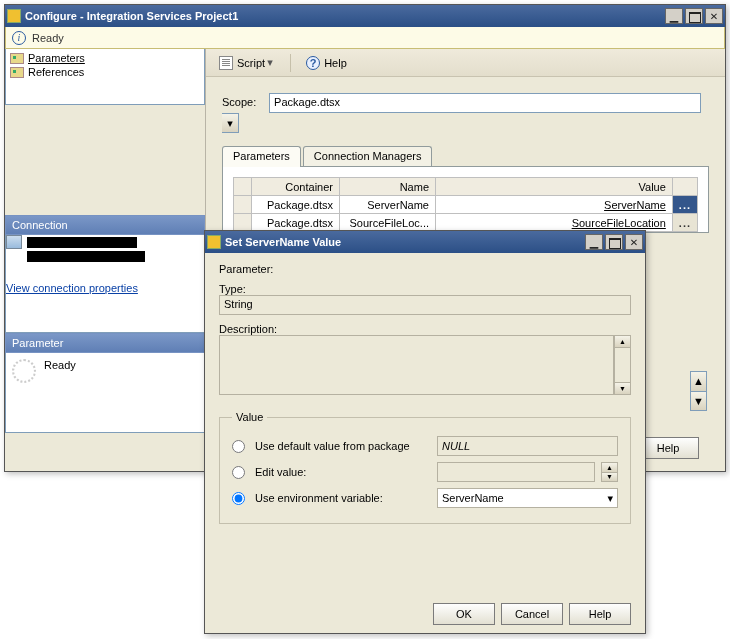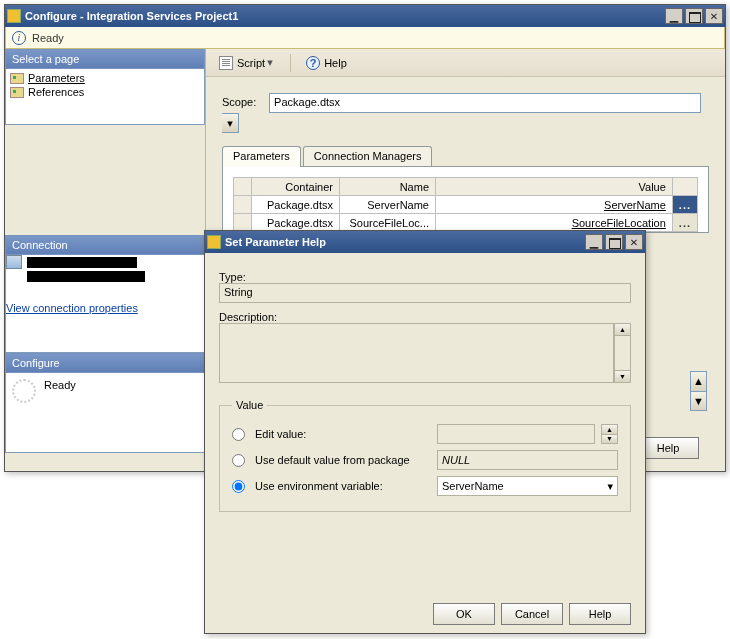--- a/index.html
+++ b/index.html
@@ -112,21 +112,20 @@
   </div>
 
   <div class="readybar">
     <span class="ricon">i</span>
     <span>Ready</span>
   </div>
 
   <div class="body1">
 
     <div class="sidepanel">
-      <div class="panehdr">Select a page</div>
       <div class="sidelist">
         <div class="sideitem sel">
           <span class="iicon"></span>
           <span>Parameters</span>
         </div>
         <div class="sideitem">
           <span class="iicon"></span>
           <span>References</span>
         </div>
       </div>
@@ -139,21 +138,21 @@
           <span class="conicon"></span>
           <span class="redact" style="width:110px"></span>
         </div>
         <div class="connrow" style="margin:2px 0 0 21px">
           <span class="redact" style="width:118px"></span>
         </div>
         <div style="height:20px"></div>
         <a class="link">View connection properties</a>
       </div>
 
-      <div class="panehdr">Configure</div>
+      <div class="panehdr">Parameter</div>
       <div class="prog">
         <span class="spinner"></span>
         <span>Ready</span>
       </div>
     </div>
 
     <div class="mainpanel">
       <div class="toolbar">
         <div class="tbtn">
           <span class="tbicon script"></span>
@@ -217,27 +216,28 @@
           <div class="btn">Help</div>
         </div>
       </div>
     </div>
   </div>
 </div>
 
 <div id="win2" class="window">
   <div class="titlebar">
     <span class="ticon"></span>
-    <span class="ttext">Set Parameter Help</span>
+    <span class="ttext">Set ServerName Value</span>
     <div class="winbtn min"></div>
     <div class="winbtn max"></div>
     <div class="winbtn close"></div>
   </div>
 
   <div class="dlgbody">
+    <div>Parameter:</div>
 
     <div style="height:8px"></div>
     <div>Type:</div>
     <div class="ro">String</div>
 
     <div style="height:8px"></div>
     <div>Description:</div>
     <div style="display:flex">
        <div class="desc"></div>
        <div class="smallud" style="height:60px">
@@ -247,33 +247,33 @@
        </div>
     </div>
 
     <div style="height:16px"></div>
 
     <fieldset class="valgrp">
       <legend>Value</legend>
 
       <div class="radiorow">
         <input type="radio" name="valopt" style="">
+        <span class="radiolbl">Use default value from package</span>
+        <div class="valfield">
+          <span class="sel">NULL</span>
+        </div>
+      </div>
+
+      <div class="radiorow">
+        <input type="radio" name="valopt" style="">
         <span class="radiolbl">Edit value:</span>
         <div class="valfield"></div>
         <div class="smallud">
           <div>▲</div>
           <div>▼</div>
-        </div>
-      </div>
-
-      <div class="radiorow">
-        <input type="radio" name="valopt" style="">
-        <span class="radiolbl">Use default value from package</span>
-        <div class="valfield">
-          <span class="sel">NULL</span>
         </div>
       </div>
 
       <div class="radiorow">
         <input type="radio" name="valopt" checked="" style="">
         <span class="radiolbl">Use environment variable:</span>
         <div class="valfield white">
           <span style="flex:1">ServerName</span>
           <span>▾</span>
         </div>

